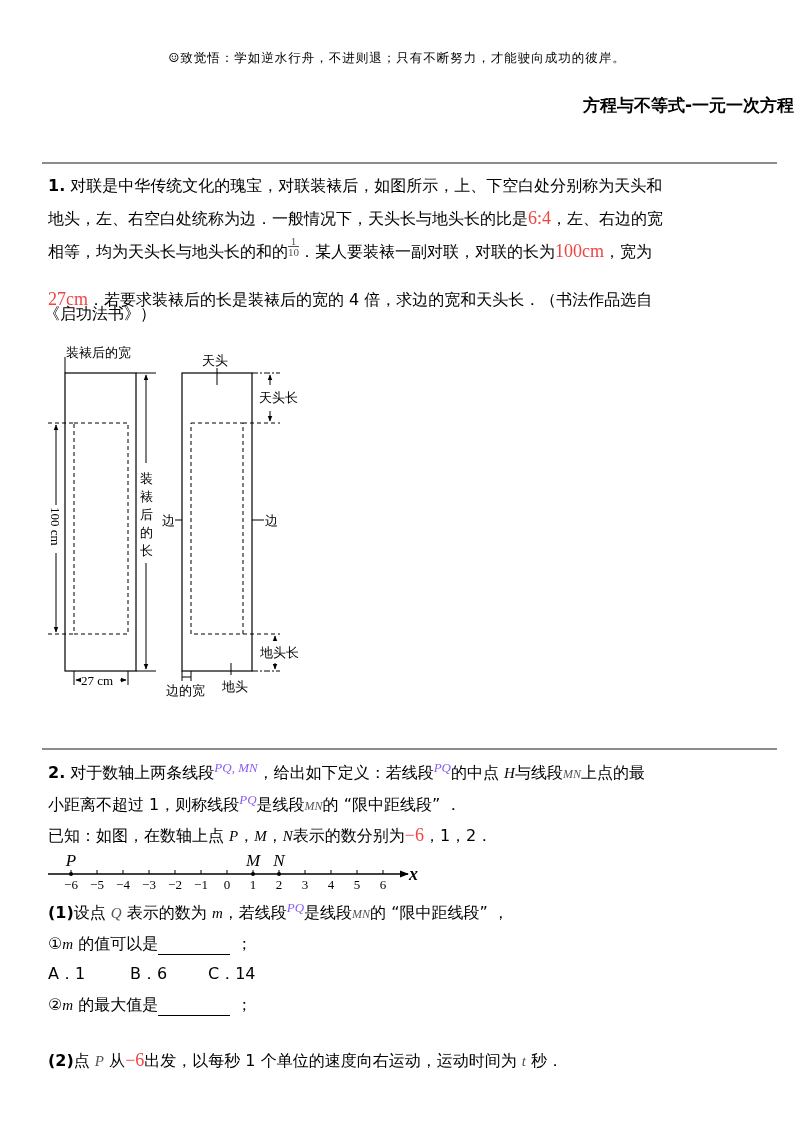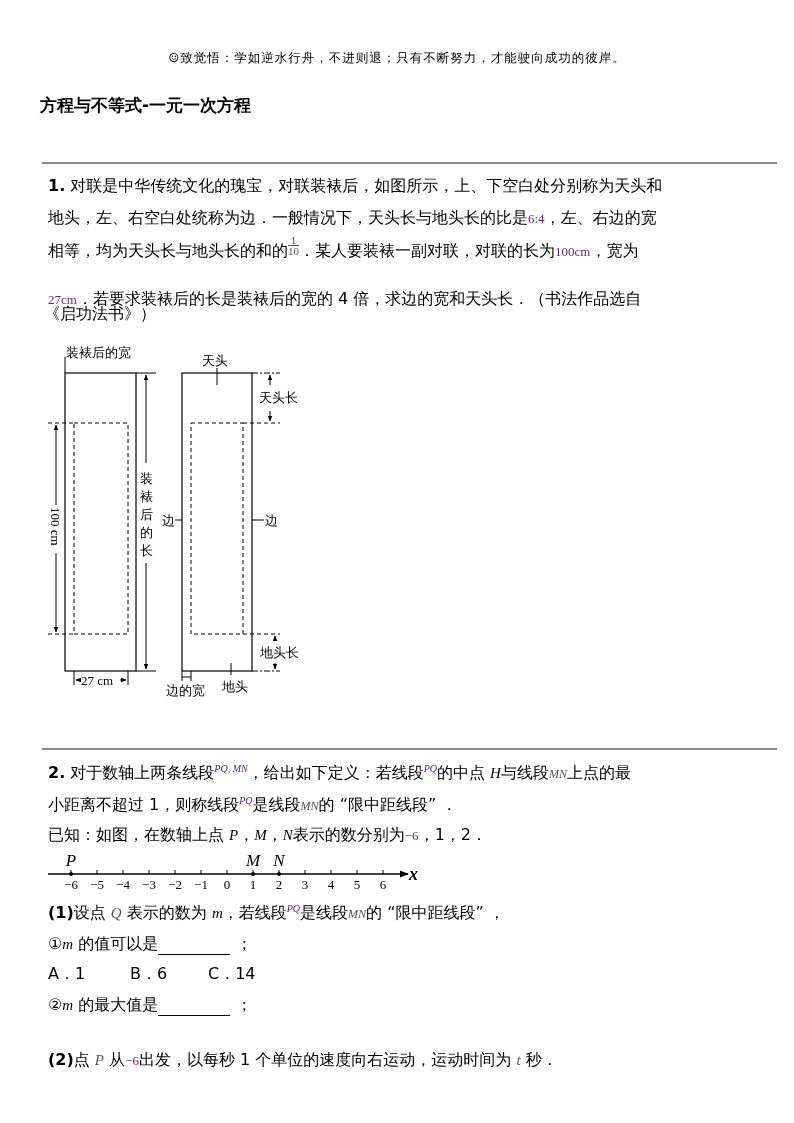--- a/index.html
+++ b/index.html
@@ -1,26 +1,26 @@
 <!DOCTYPE html>
 <html><head>
 <meta charset="utf-8">
 <style>
   html, body { margin: 0; padding: 0; background: #ffffff; }
   body { width: 794px; height: 1123px; position: relative; overflow: hidden;
          font-family: "DejaVu Sans", "Liberation Sans", sans-serif; color: #000; }
   .abs { position: absolute; }
   .motto { left: 0; right: 0; top: 50px; text-align: center; font-size: 12.5px;
            font-family: "DejaVu Serif", serif; letter-spacing: 1px; }
-  .title { left: 0; right: 0; top: 94px; text-align: left; font-size: 17px; font-weight: bold; padding-left: 40px; }
+  .title { left: 0; right: 0; top: 94px; text-align: right; font-size: 17px; font-weight: bold; }
   .sep { left: 42px; width: 735px; height: 2px; background: #8c8c8c; }
   .line { left: 48px; font-size: 16px; white-space: nowrap; line-height: 22px; }
-  .math { font-family: "Liberation Serif", "DejaVu Serif", serif; color: #701a75; font-size: 13px; }
+  .math { font-family: "Liberation Serif", "DejaVu Serif", serif; color: #ef4444; font-size: 18px; }
   .imath { font-family: "Liberation Serif", "DejaVu Serif", serif; font-style: italic; font-size: 15px; }
-  .sup-math { font-family: "Liberation Serif", serif; font-style: italic; font-size: 10px; color: #4c1d95;
+  .sup-math { font-family: "Liberation Serif", serif; font-style: italic; font-size: 13px; color: #8b5cf6;
               position: relative; top: -6px; }
   .frac { display: inline-block; vertical-align: middle; text-align: center; font-family: "Liberation Serif", serif;
           font-size: 11px; color: #555; line-height: 10px; position: relative; top: -6px; }
   .frac .num { display: block; border-bottom: 1px solid #555; padding: 0 1px; }
   .frac .den { display: block; }
   .blank { display: inline-block; width: 72px; border-bottom: 1px solid #000; height: 16px; vertical-align: bottom; margin-right: 6px; }
   svg text { font-family: "Liberation Serif", "DejaVu Serif", serif; }
   .cjk { font-family: "DejaVu Sans", sans-serif; }
 </style>
 </head>

